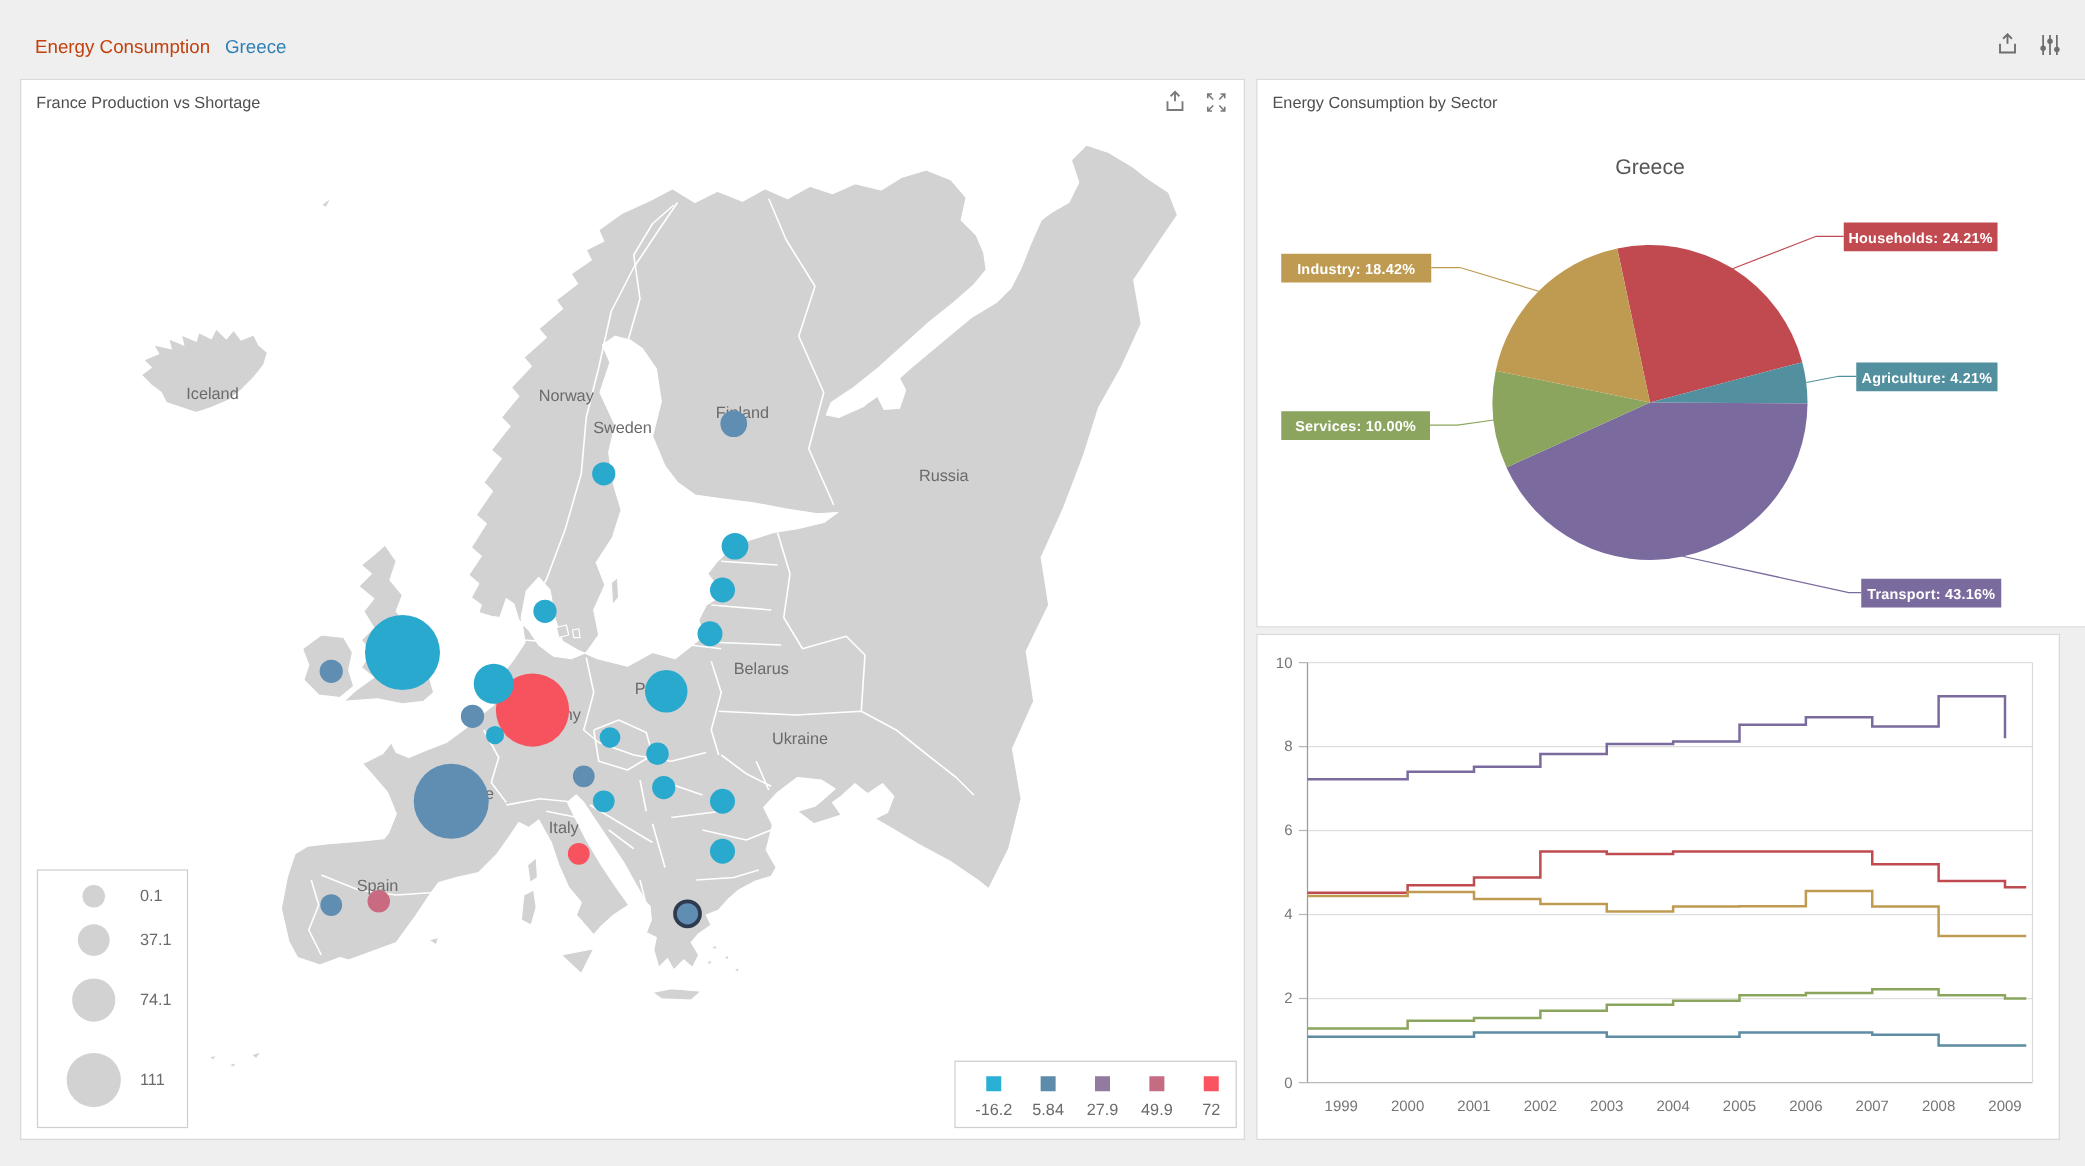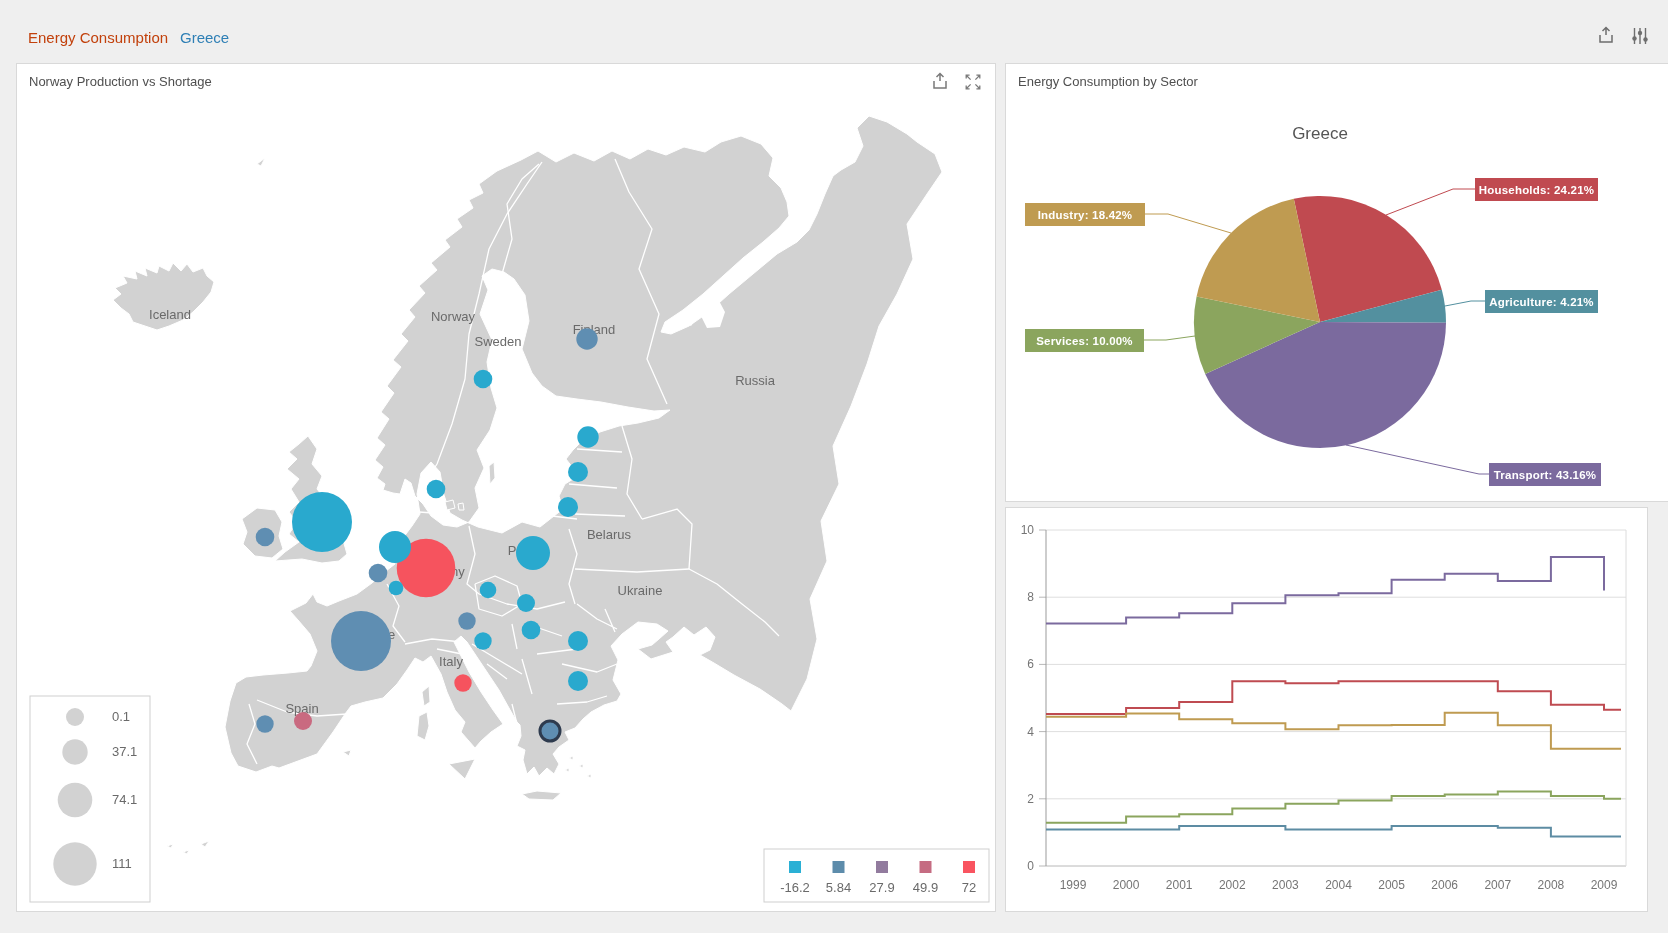--- a/index.html
+++ b/index.html
@@ -38,21 +38,21 @@
       <svg class="icon" viewBox="-10 -10 20 20">
         <path d="M-5.5,-8 V8 M0,-8 V8 M5.5,-8 V8" stroke="#6e6e6e" stroke-width="1.4" fill="none"></path>
         <circle cx="-5.5" cy="2.5" r="2.2" fill="#6e6e6e"></circle>
           <circle cx="0" cy="-3" r="2.2" fill="#6e6e6e"></circle>
           <circle cx="5.5" cy="3.5" r="2.2" fill="#6e6e6e"></circle>
       </svg>
     </div>
   </div>
 
   <div class="panel" id="map-panel">
-    <span class="panel-title">Norway Production vs Shortage</span>
+    <span class="panel-title">France Production vs Shortage</span>
     <div class="panel-icons">
       <svg class="icon" viewBox="-10 -10 20 20">
         <path d="M-6,-1 V6 H6 V-1 M0,-8.5 V-1 M-3.5,-5 L0,-8.5 L3.5,-5" fill="none" stroke="#7a7a7a" stroke-width="1.5"></path>
       </svg>
       <svg class="icon" viewBox="-10 -10 20 20">
         <path d="M-2.4,-2.4 L-6.8,-6.8 M-6.8,-3.4 V-6.8 H-3.4 M2.4,-2.4 L6.8,-6.8 M3.4,-6.8 H6.8 V-3.4 M-2.4,2.4 L-6.8,6.8 M-6.8,3.4 V6.8 H-3.4 M2.4,2.4 L6.8,6.8 M6.8,3.4 V6.8 H3.4" fill="none" stroke="#7a7a7a" stroke-width="1.3"></path>
       </svg>
     </div>
     <svg id="map-svg" width="978" height="847" viewBox="0 0 978 847" style="position:absolute;left:0;top:0;">
       <g id="land" fill="#d2d2d2" stroke="#ffffff" stroke-width="1" stroke-linejoin="round">

